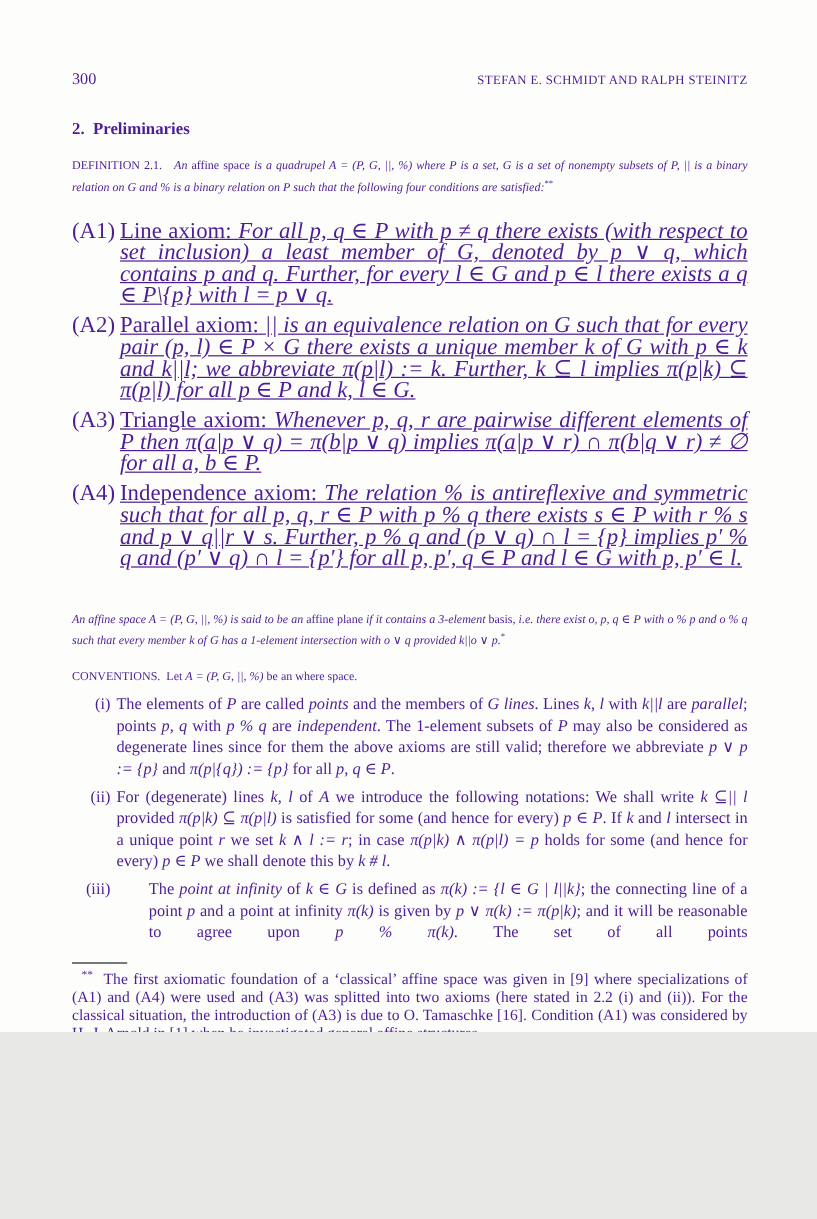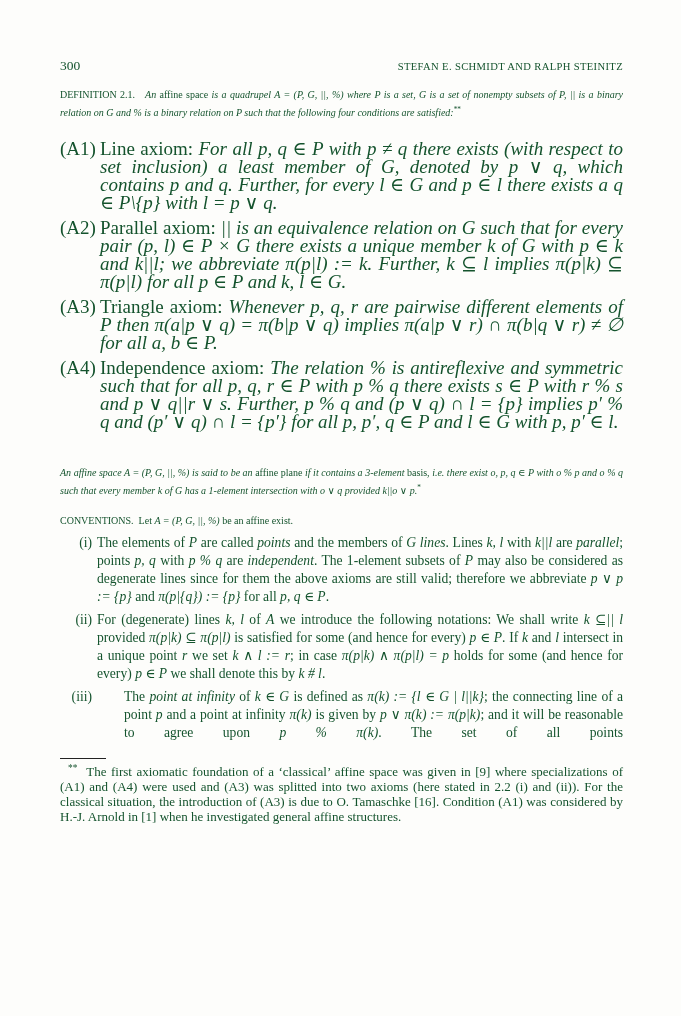--- a/index.html
+++ b/index.html
@@ -1,21 +1,21 @@
 <!DOCTYPE html>
 <html><head>
 <meta charset="utf-8">
 <style>
   html,body { margin:0; padding:0; background:#e8e8e6; }
   .page {
     position:relative;
-    width:681px; height:1016px;
+    width:681px; height:860px;
     margin:0 auto;
     background:#fdfdfb;
-    color:#14532d;
+    color:#4c1d95;
     font-family:"Liberation Serif","DejaVu Serif",serif;
     overflow:hidden;
     box-sizing:border-box;
   }
   .content {
     position:absolute;
     left:60px; right:58px; top:58px;
   }
   .pagehead {
     display:flex;
@@ -43,21 +43,21 @@
   .alist { margin-top:18px; }
   .aitem {
     position:relative;
     padding-left:40px;
     margin-bottom:7px;
     font-size:19px;
     line-height:18px;
   }
   .aitem:last-child { margin-bottom:0; }
   .albl { position:absolute; left:0; top:0; }
-  .atxt { text-align:justify; }
+  .atxt { text-align:justify;text-decoration:underline; }
   .ilist { margin-top:4px; }
   .iitem {
     position:relative;
     padding-left:37px;
     margin-bottom:5px;
     font-size:13.6px;
     line-height:18px;
   }
   .iitem:last-child { margin-bottom:0; }
   .ilbl {
@@ -92,20 +92,21 @@
 <body>
 
 <div class="page">
   <div class="content">
 
     <div class="pagehead">
       <span class="pnum">300</span>
       <span class="rtitle">STEFAN E. SCHMIDT AND RALPH STEINITZ</span>
     </div>
 
+    <h2 class="sechead">2.&nbsp;&nbsp;Preliminaries</h2>
 
     <p class="para def"><span>DEFINITION 2.1.&nbsp;&nbsp; </span><span class="it">An </span><span>affine space </span><span class="it">is a quadrupel A = (P, G, ||, %) where P is a set, G is a set of nonempty subsets of P, || is a binary relation on G and % is a binary relation on P such that the following four conditions are satisfied:</span><span class="sup">**</span></p>
 
     <div class="alist">
       <div class="aitem">
         <span class="albl">(A1)</span>
         <div class="atxt"><span>Line axiom: </span><span class="it">For all p, q ∈ P with p ≠ q there exists (with respect to set inclusion) a least member of G, denoted by p ∨ q, which contains p and q. Further, for every l ∈ G and p ∈ l there exists a q ∈ P\{p} with l = p ∨ q.</span></div>
       </div>
       <div class="aitem">
         <span class="albl">(A2)</span>
@@ -116,21 +117,21 @@
         <div class="atxt"><span>Triangle axiom: </span><span class="it">Whenever p, q, r are pairwise different elements of P then π(a|p ∨ q) = π(b|p ∨ q) implies π(a|p ∨ r) ∩ π(b|q ∨ r) ≠ ∅ for all a, b ∈ P.</span></div>
       </div>
       <div class="aitem">
         <span class="albl">(A4)</span>
         <div class="atxt"><span>Independence axiom: </span><span class="it">The relation % is antireflexive and symmetric such that for all p, q, r ∈ P with p % q there exists s ∈ P with r % s and p ∨ q||r ∨ s. Further, p % q and (p ∨ q) ∩ l = {p} implies p′ % q and (p′ ∨ q) ∩ l = {p′} for all p, p′, q ∈ P and l ∈ G with p, p′ ∈ l.</span></div>
       </div>
     </div>
 
     <p class="para plane"><span class="it">An affine space A = (P, G, ||, %) is said to be an </span><span>affine plane </span><span class="it">if it contains a 3-element </span><span>basis, </span><span class="it">i.e. there exist o, p, q ∈ P with o % p and o % q such that every member k of G has a 1-element intersection with o ∨ q provided k||o ∨ p.</span><span class="sup">*</span></p>
 
-    <p class="para conv"><span>CONVENTIONS.&nbsp;&nbsp;Let </span><span class="it">A = (P, G, ||, %)</span><span> be an affine exist.</span></p>
+    <p class="para conv"><span>CONVENTIONS.&nbsp;&nbsp;Let </span><span class="it">A = (P, G, ||, %)</span><span> be an where space.</span></p>
 
     <div class="ilist">
       <div class="iitem">
         <span class="ilbl">(i)</span>
         <div class="itxt"><span>The elements of </span><span class="it">P</span><span> are called </span><span class="it">points</span><span> and the members of </span><span class="it">G</span><span> </span><span class="it">lines</span><span>. Lines </span><span class="it">k, l</span><span> with </span><span class="it">k||l</span><span> are </span><span class="it">parallel</span><span>; points </span><span class="it">p, q</span><span> with </span><span class="it">p % q</span><span> are </span><span class="it">independent</span><span>. The 1-element subsets of </span><span class="it">P</span><span> may also be considered as degenerate lines since for them the above axioms are still valid; therefore we abbreviate </span><span class="it">p ∨ p := {p}</span><span> and </span><span class="it">π(p|{q}) := {p}</span><span> for all </span><span class="it">p, q ∈ P</span><span>.</span></div>
       </div>
       <div class="iitem">
         <span class="ilbl">(ii)</span>
         <div class="itxt"><span>For (degenerate) lines </span><span class="it">k, l</span><span> of </span><span class="it">A</span><span> we introduce the following notations: We shall write </span><span class="it">k ⊆|| l</span><span> provided </span><span class="it">π(p|k) ⊆ π(p|l)</span><span> is satisfied for some (and hence for every) </span><span class="it">p ∈ P</span><span>. If </span><span class="it">k</span><span> and </span><span class="it">l</span><span> intersect in a unique point </span><span class="it">r</span><span> we set </span><span class="it">k ∧ l := r</span><span>; in case </span><span class="it">π(p|k) ∧ π(p|l) = p</span><span> holds for some (and hence for every) </span><span class="it">p ∈ P</span><span> we shall denote this by </span><span class="it">k # l</span><span>.</span></div>
       </div>

